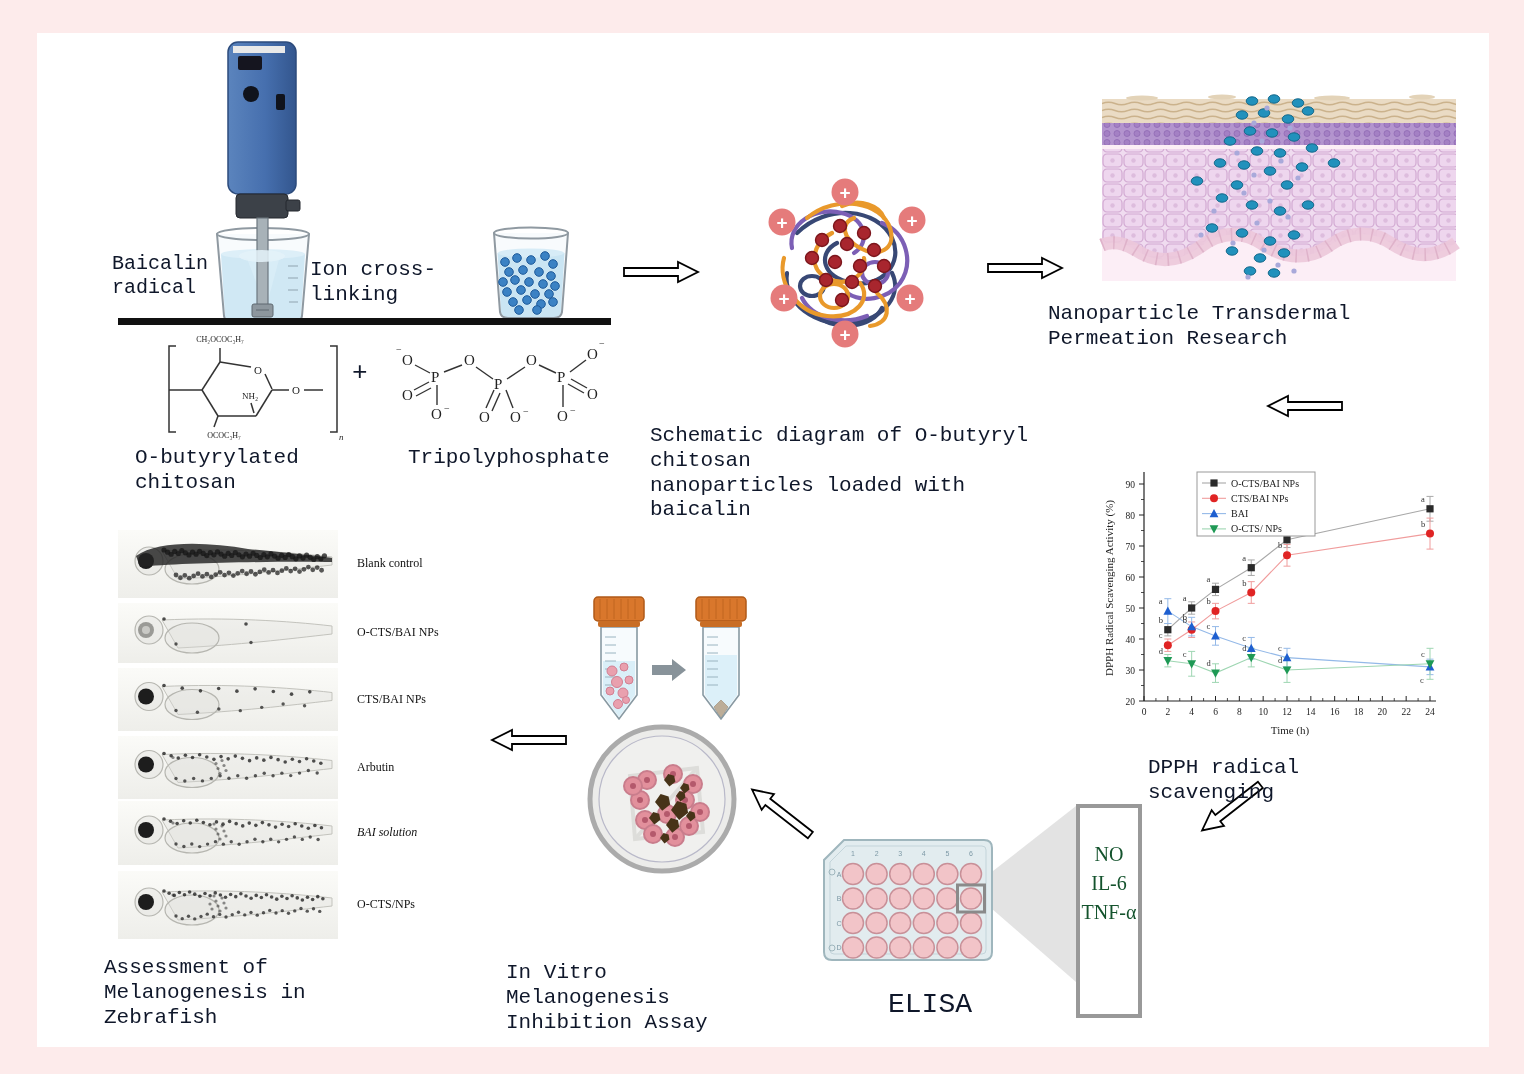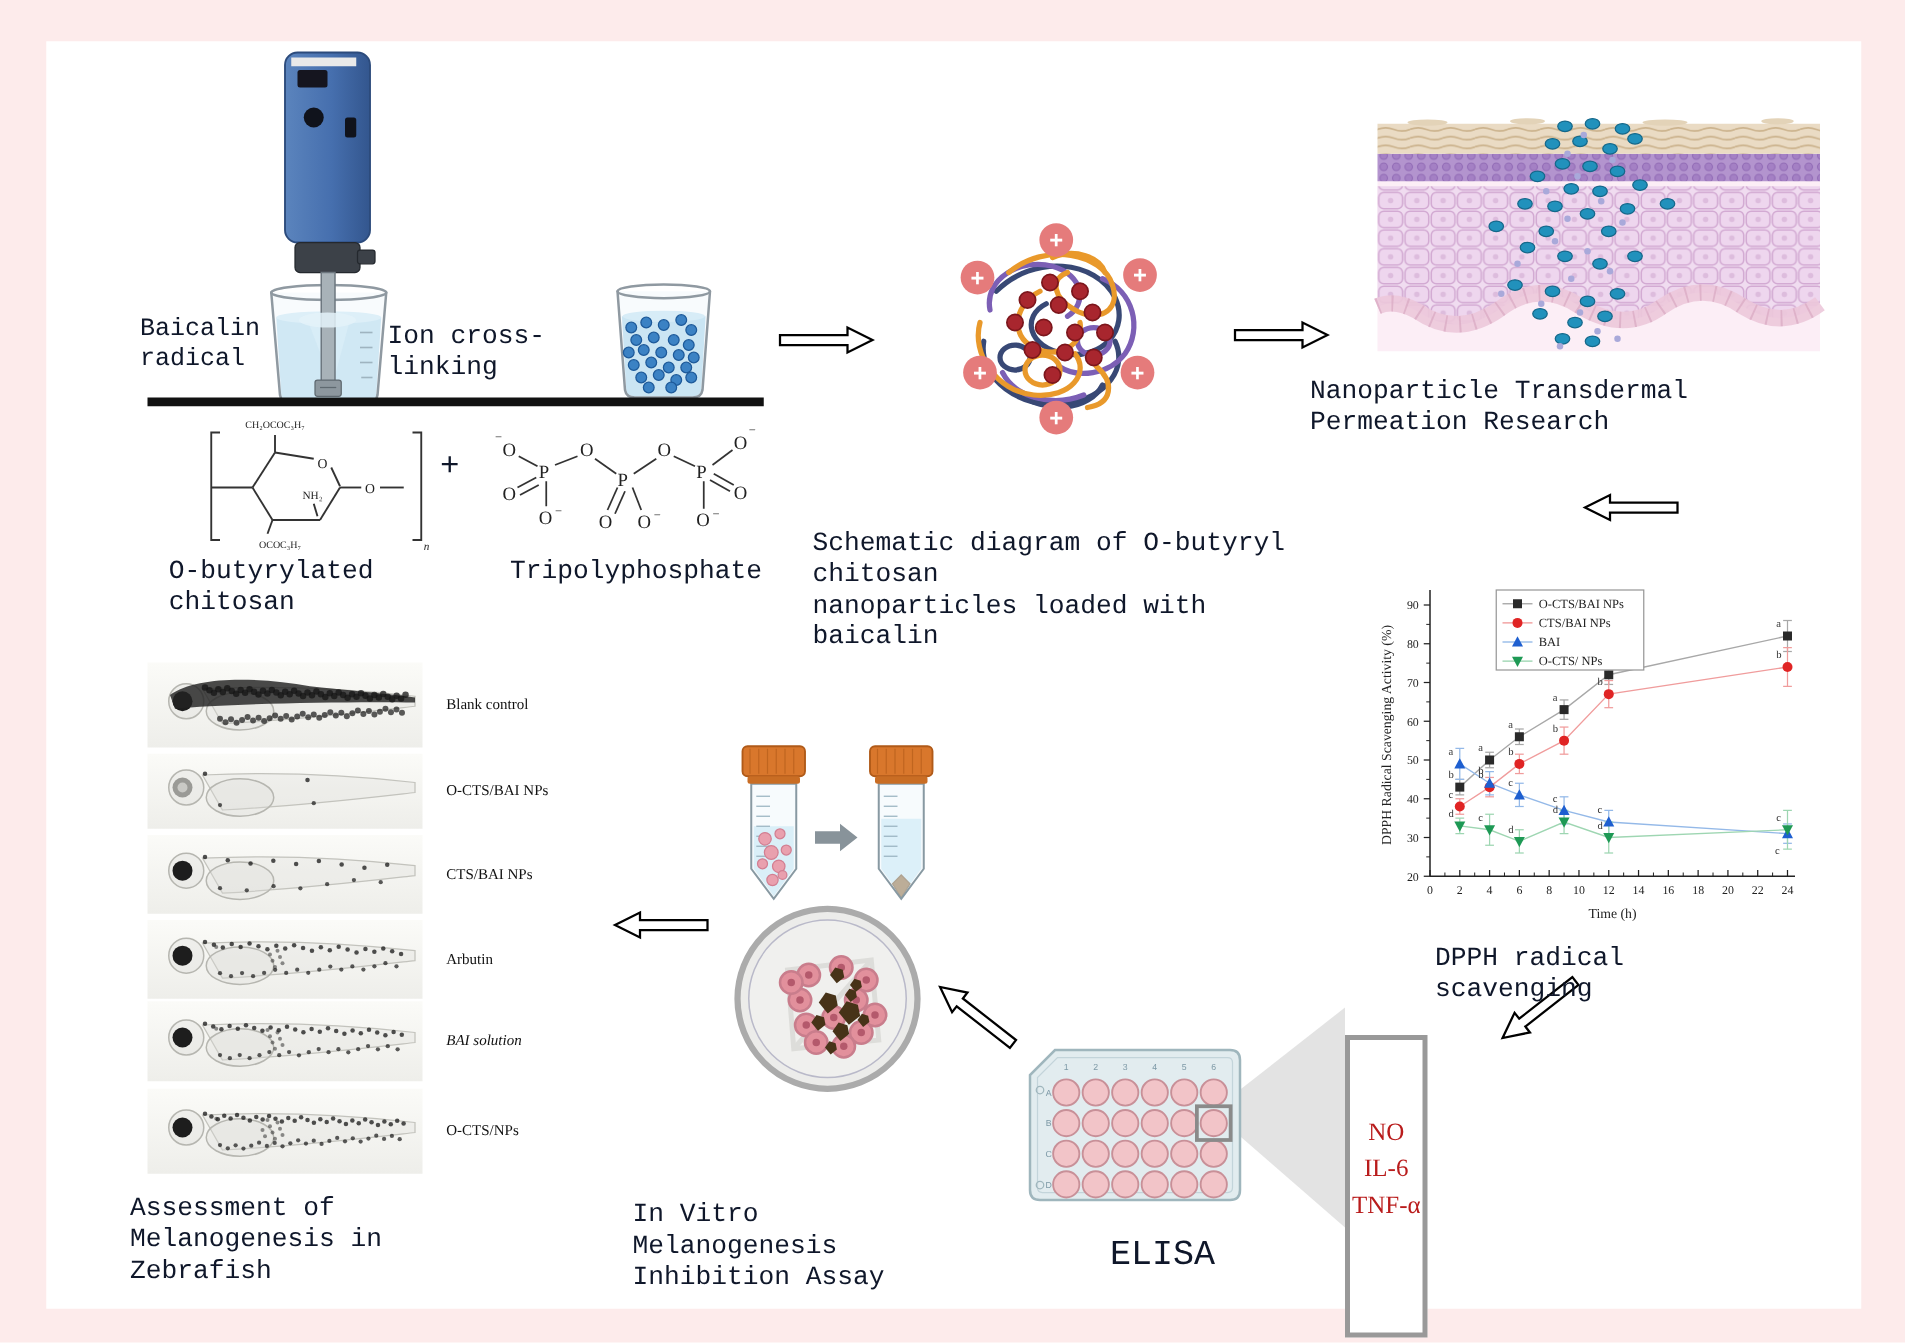--- a/index.html
+++ b/index.html
@@ -14,21 +14,21 @@
   .tick{font:9.5px "Liberation Serif",serif;fill:#222;}
   .alab{font:11px "Liberation Serif",serif;fill:#222;}
   .sig{font:8.5px "Liberation Serif",serif;fill:#333;}
   .leg{font:10px "Liberation Serif",serif;fill:#222;}
   .chem{font:8px "Liberation Serif",serif;fill:#222;}
   .atom{font:15px "Liberation Serif",serif;fill:#222;}
   .minus{font:10px "Liberation Serif",serif;fill:#222;}
   .subn{font:italic 9px "Liberation Serif",serif;fill:#222;}
   .zlabel{position:absolute;font-family:"Liberation Serif",serif;font-size:12px;color:#111;}
   .elabel{font:7px "Liberation Sans",sans-serif;fill:#7d99a6;}
-  #marker-box{position:absolute;left:1076px;top:804px;width:58px;height:174px;background:#fff;border:4px solid #999;text-align:center;padding-top:60px;font-size:20px;line-height:29px;color:#b91c1c;margin-top:24px;}
+  #marker-box{position:absolute;left:1076px;top:804px;width:58px;height:174px;background:#fff;border:4px solid #999;text-align:center;padding-top:32px;font-size:20px;line-height:29px;color:#14532d;}
   .blackbar{position:absolute;background:#111;}
 </style>
 </head>
 <body>
 
 <div id="canvas"></div>
 
 <svg style="left:110px;top:38px;" width="220" height="292" viewBox="0 0 220 292">
   <defs>
     <linearGradient id="blueBody" x1="0" y1="0" x2="1" y2="0">

